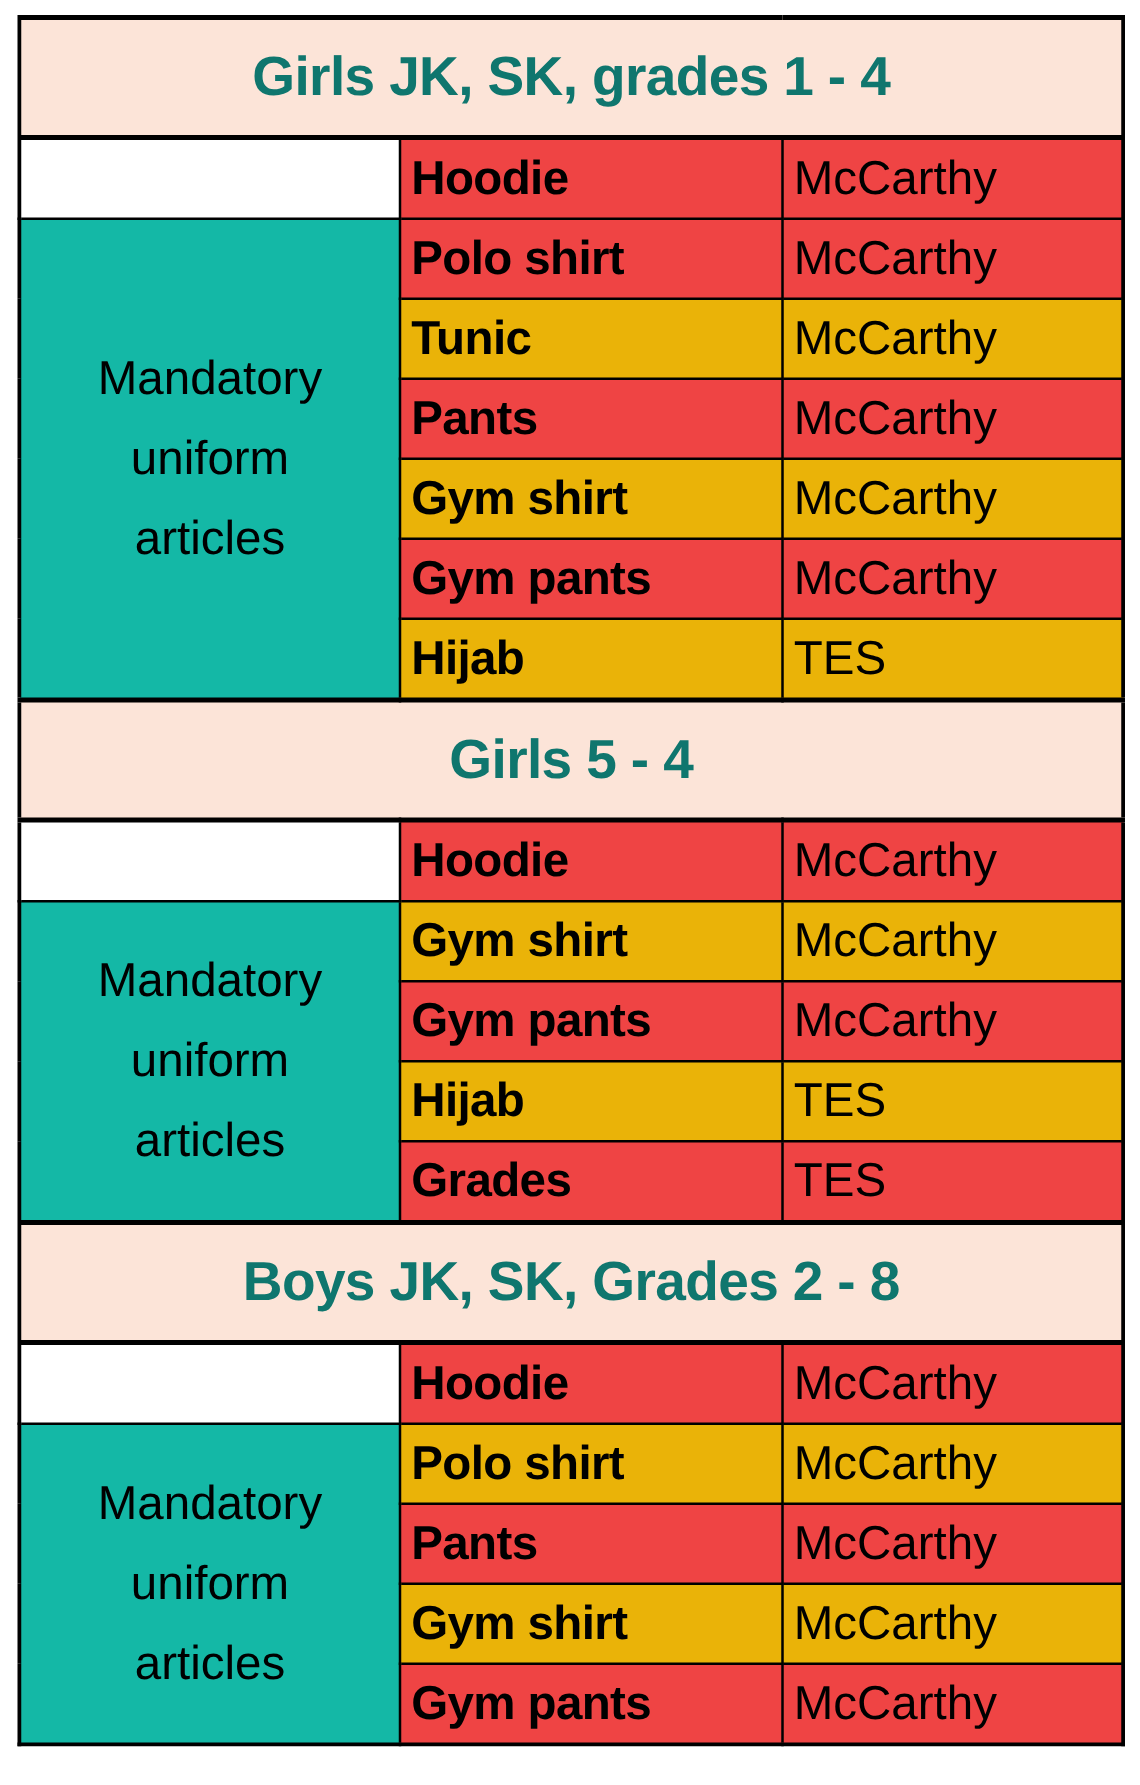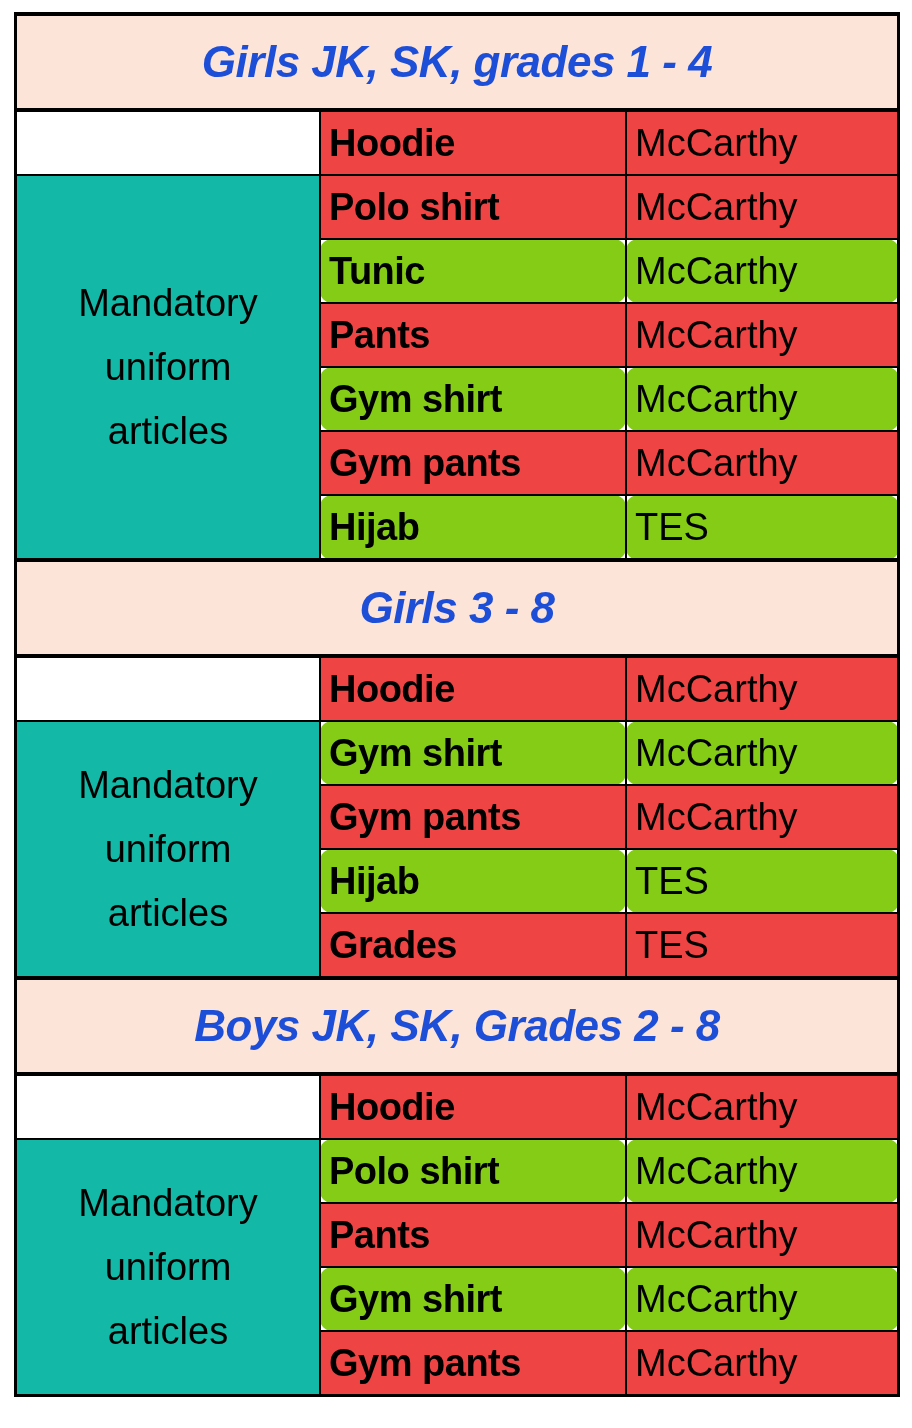--- a/index.html
+++ b/index.html
@@ -5,34 +5,34 @@
   html, body { margin: 0; padding: 0; background: #ffffff; }
   body { width: 912px; height: 1428px; position: relative; overflow: hidden; }
   .tbl {
     position: absolute; left: 14px; top: 12px; width: 886px;
     border: 3px solid #000; border-collapse: collapse;
     font-family: "Liberation Sans", "DejaVu Sans", sans-serif;
   }
   .tbl td { padding: 0; }
   .hdr td {
     background: #fce4d8; height: 92px; text-align: center;
-    font-weight: bold; font-size: 44px; letter-spacing: -0.5px; color: #1d4ed8;
-    border-top: 4px solid #000; border-bottom: 4px solid #000; font-style: italic;
+    font-weight: bold; font-size: 44px; letter-spacing: -0.5px; color: #0f766e;
+    border-top: 4px solid #000; border-bottom: 4px solid #000;
   }
   .row td { height: 62px; border: 2px solid #000; font-size: 38px; color: #000; }
   .c1 { width: 302px; }
   .c2 { width: 296px; padding-left: 8px !important; font-weight: bold; letter-spacing: -0.5px; }
   .c3 { padding-left: 8px !important; }
   .label {
     background: #14b8a6; text-align: center; vertical-align: middle;
     font-size: 38px; line-height: 64px; color: #000;
   }
   .blank { background: #ffffff; }
   .w td.c2, .w td.c3 { background: #ef4444; }
-  .g td.c2, .g td.c3 { background: #84cc16; border-radius: 12px; }
+  .g td.c2, .g td.c3 { background: #eab308; }
 </style>
 </head>
 <body>
 
 <table class="tbl">
   <tbody id="tbody">
       <tr class="hdr">
         <td colspan="3">Girls JK, SK, grades 1 - 4</td>
       </tr>
       <tr class="row w">
@@ -59,21 +59,21 @@
       </tr>
       <tr class="row w">
         <td class="c2">Gym pants</td>
         <td class="c3">McCarthy</td>
       </tr>
       <tr class="row g">
         <td class="c2">Hijab</td>
         <td class="c3">TES</td>
       </tr>
       <tr class="hdr">
-        <td colspan="3">Girls 3 - 8</td>
+        <td colspan="3">Girls 5 - 4</td>
       </tr>
       <tr class="row w">
         <td class="c1 blank"></td>
         <td class="c2">Hoodie</td>
         <td class="c3">McCarthy</td>
       </tr>
       <tr class="row g">
         <td class="c1 label" rowspan="4">Mandatory<br>uniform<br>articles</td>
         <td class="c2">Gym shirt</td>
         <td class="c3">McCarthy</td>

